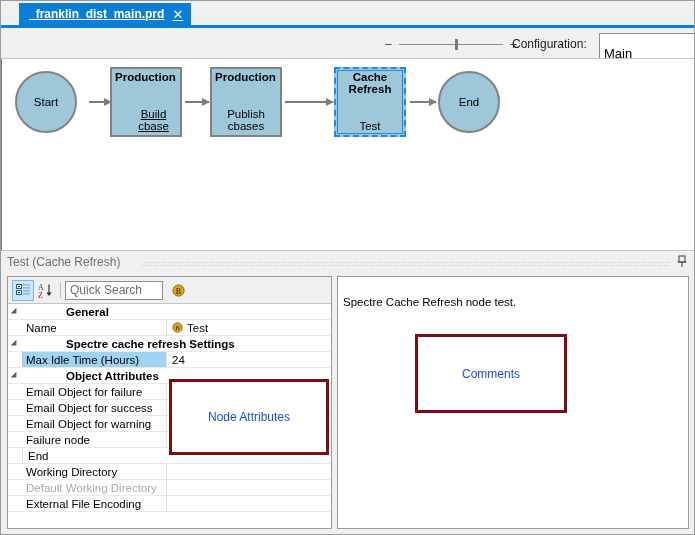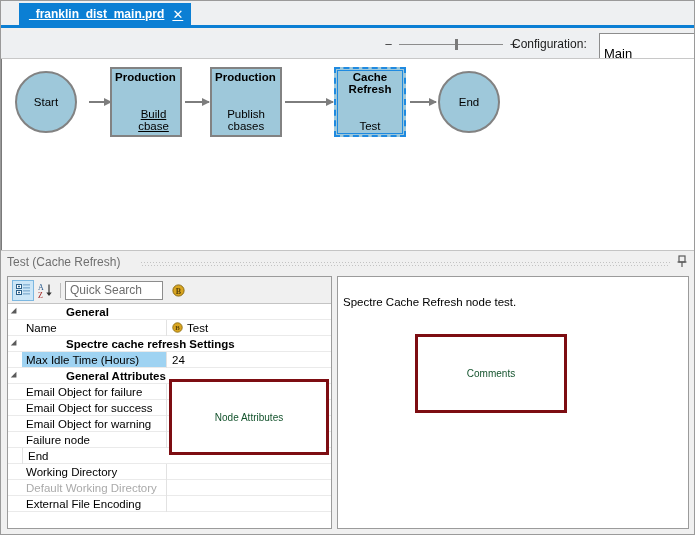--- a/index.html
+++ b/index.html
@@ -373,22 +373,22 @@
   }
 
   
   .callout {
     position: absolute;
     border: 3px solid #7d0d12;
     background: transparent;
     display: flex;
     align-items: center;
     justify-content: center;
-    color: #14532d;
-    font-size: 10px;
+    color: #1d4ed8;
+    font-size: 12px;
     box-sizing: border-box;
     pointer-events: none;
   }
   .callout.node-attrs {
     left: 168px; top: 378px;
     width: 160px; height: 76px;
     background: #ffffff;
   }
   .callout.comments-lbl {
     left: 414px; top: 333px;
@@ -543,21 +543,21 @@
             <div class="divider"></div>
             <div class="valuecell">
               <span>24</span>
             </div>
           </div>
           <div class="row cat">
             <div class="gutter">
               <div class="expander"></div>
             </div>
             <div class="namecell">
-              <span>General Attributes</span>
+              <span>Object Attributes</span>
             </div>
           </div>
           <div class="row">
             <div class="gutter"></div>
             <div class="namecell">
               <span>Email Object for failure</span>
             </div>
             <div class="divider"></div>
             <div class="valuecell">
               <span></span>

